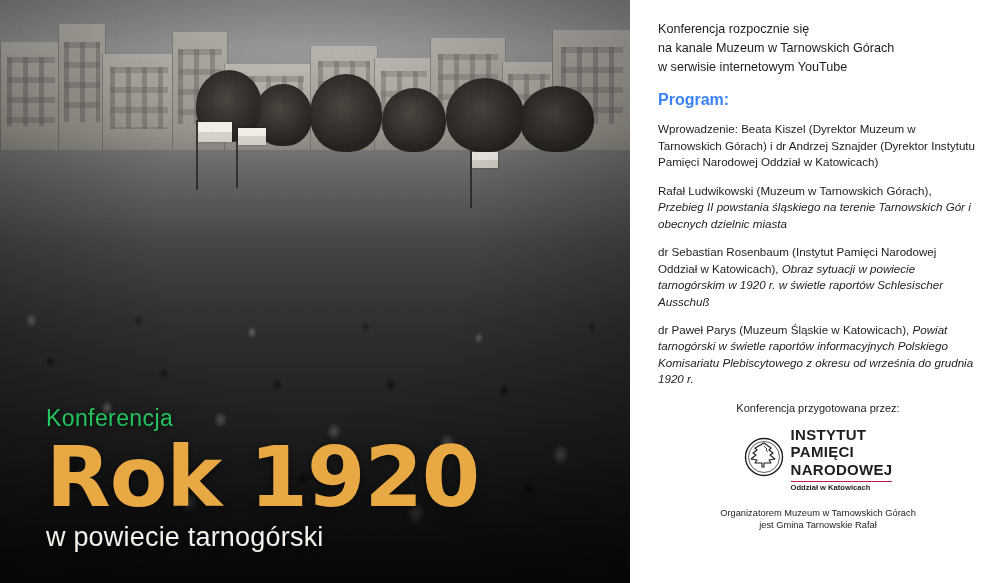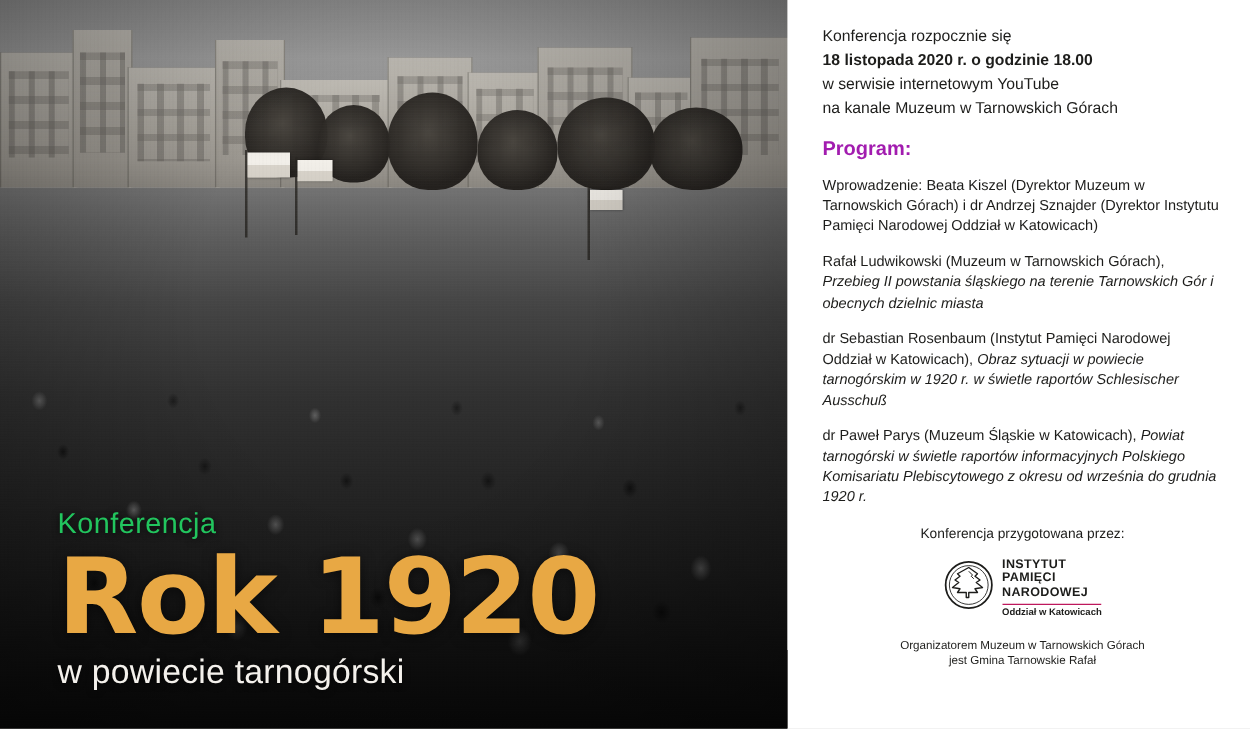--- a/index.html
+++ b/index.html
@@ -173,21 +173,21 @@
   }
   .intro {
     font-size: 12.6px;
     line-height: 1.52;
     color: #1d1d1b;
   }
   .intro .strong {
     font-weight: bold;
   }
   .program-head {
-    color: #a21caf;
+    color: #3b82f6;
     font-weight: bold;
     font-size: 16px;
     margin: 14px 0 9px 0;
   }
   .entry {
     font-size: 11.6px;
     line-height: 1.42;
     margin-bottom: 11px;
     color: #1d1d1b;
     margin-top: 12px;
@@ -223,21 +223,21 @@
   }
   .logo-ipn {
     display: flex;
     align-items: center;
     gap: 7px;
   }
   .ipn-text {
     line-height: 1.16;
   }
   .ipn-text .l {
-    font-size: 10px;
+    font-size: 15px;
     font-weight: bold;
     letter-spacing: .3px;
     color: #1d1d1b;
     display: block;
   }
   .ipn-text .sub {
     font-size: 7.6px;
     font-weight: bold;
     color: #1d1d1b;
     display: block;
@@ -296,23 +296,22 @@
       <div class="kicker">Konferencja</div>
       <div class="big-title">Rok 1920</div>
       <div class="subtitle">w powiecie tarnogórski</div>
     </div>
   </div>
 
   <div class="text-panel">
 
     <div class="intro">
       <div>Konferencja rozpocznie się</div>
-      <div class="strong">18 listopada 2020 r. o godzinie 18.00</div>
+      <div>na kanale Muzeum w Tarnowskich Górach</div>
       <div>w serwisie internetowym YouTube</div>
-      <div>na kanale Muzeum w Tarnowskich Górach</div>
     </div>
 
     <div class="program-head">Program:</div>
 
     <div class="entry">
       <span>Wprowadzenie: Beata Kiszel (Dyrektor Muzeum w Tarnowskich Górach) i dr Andrzej Sznajder (Dyrektor Instytutu Pamięci Narodowej Oddział w Katowicach)</span>
     </div>
 
 
     <div class="entry">

